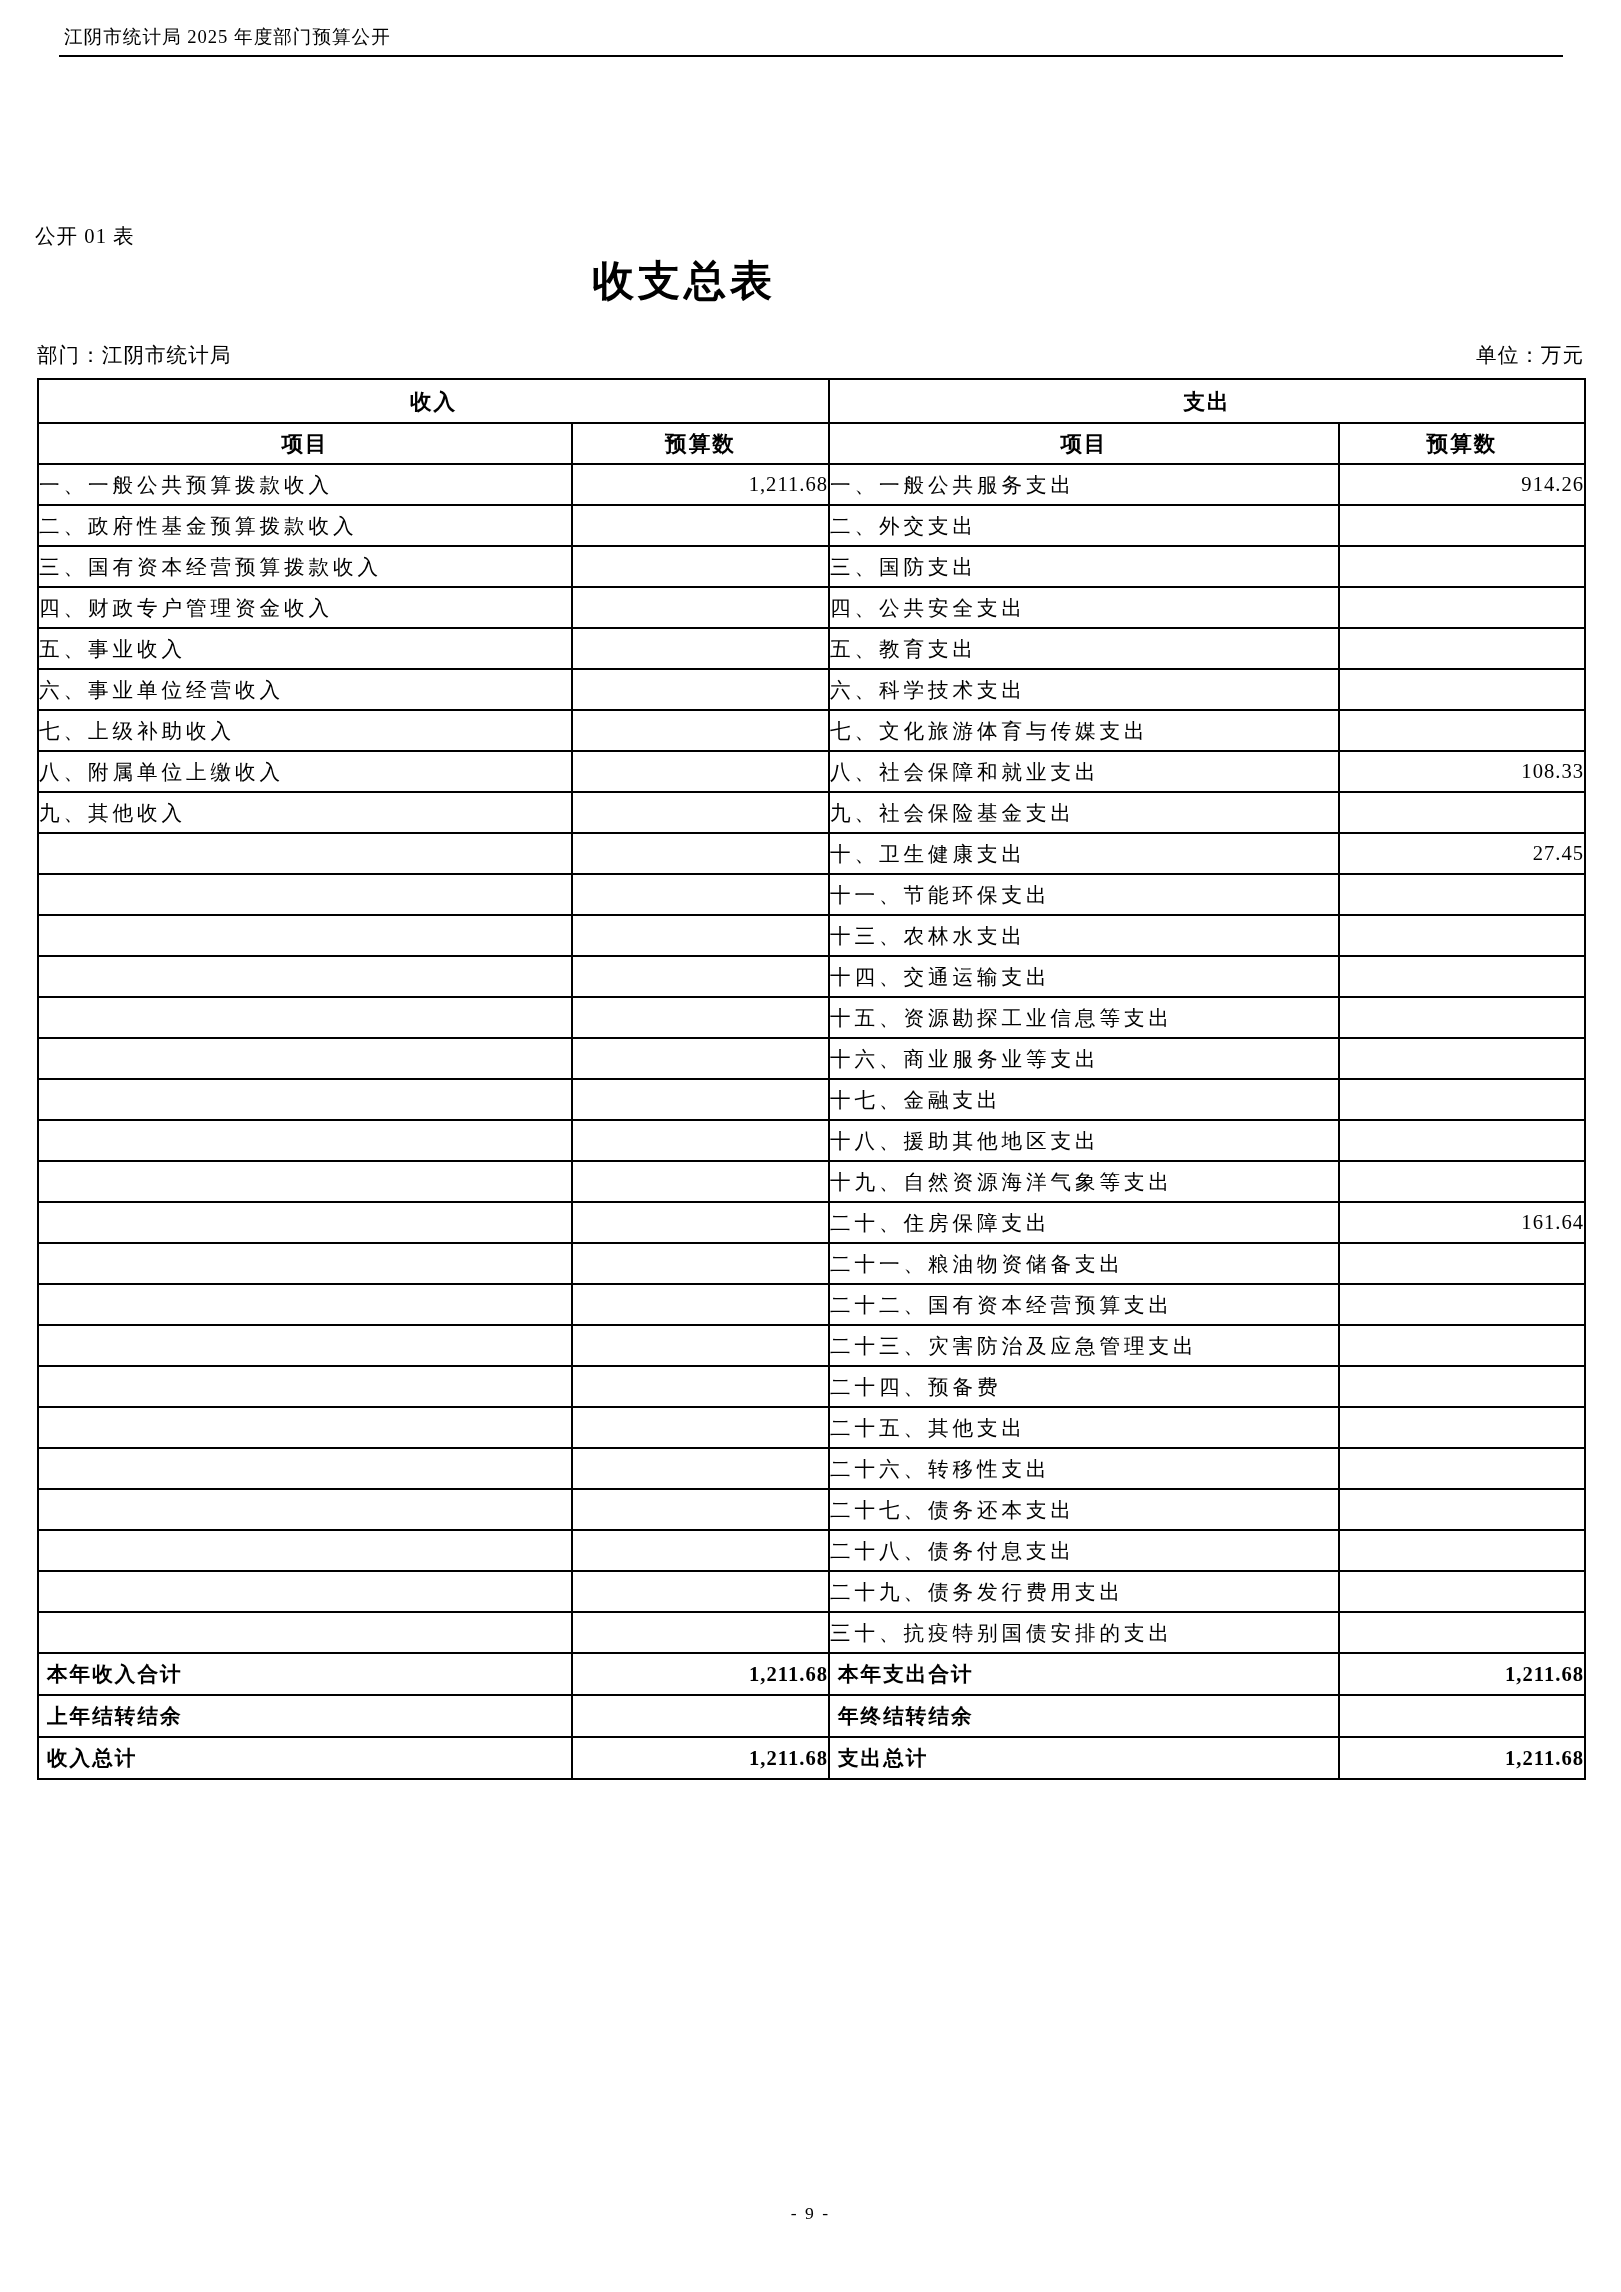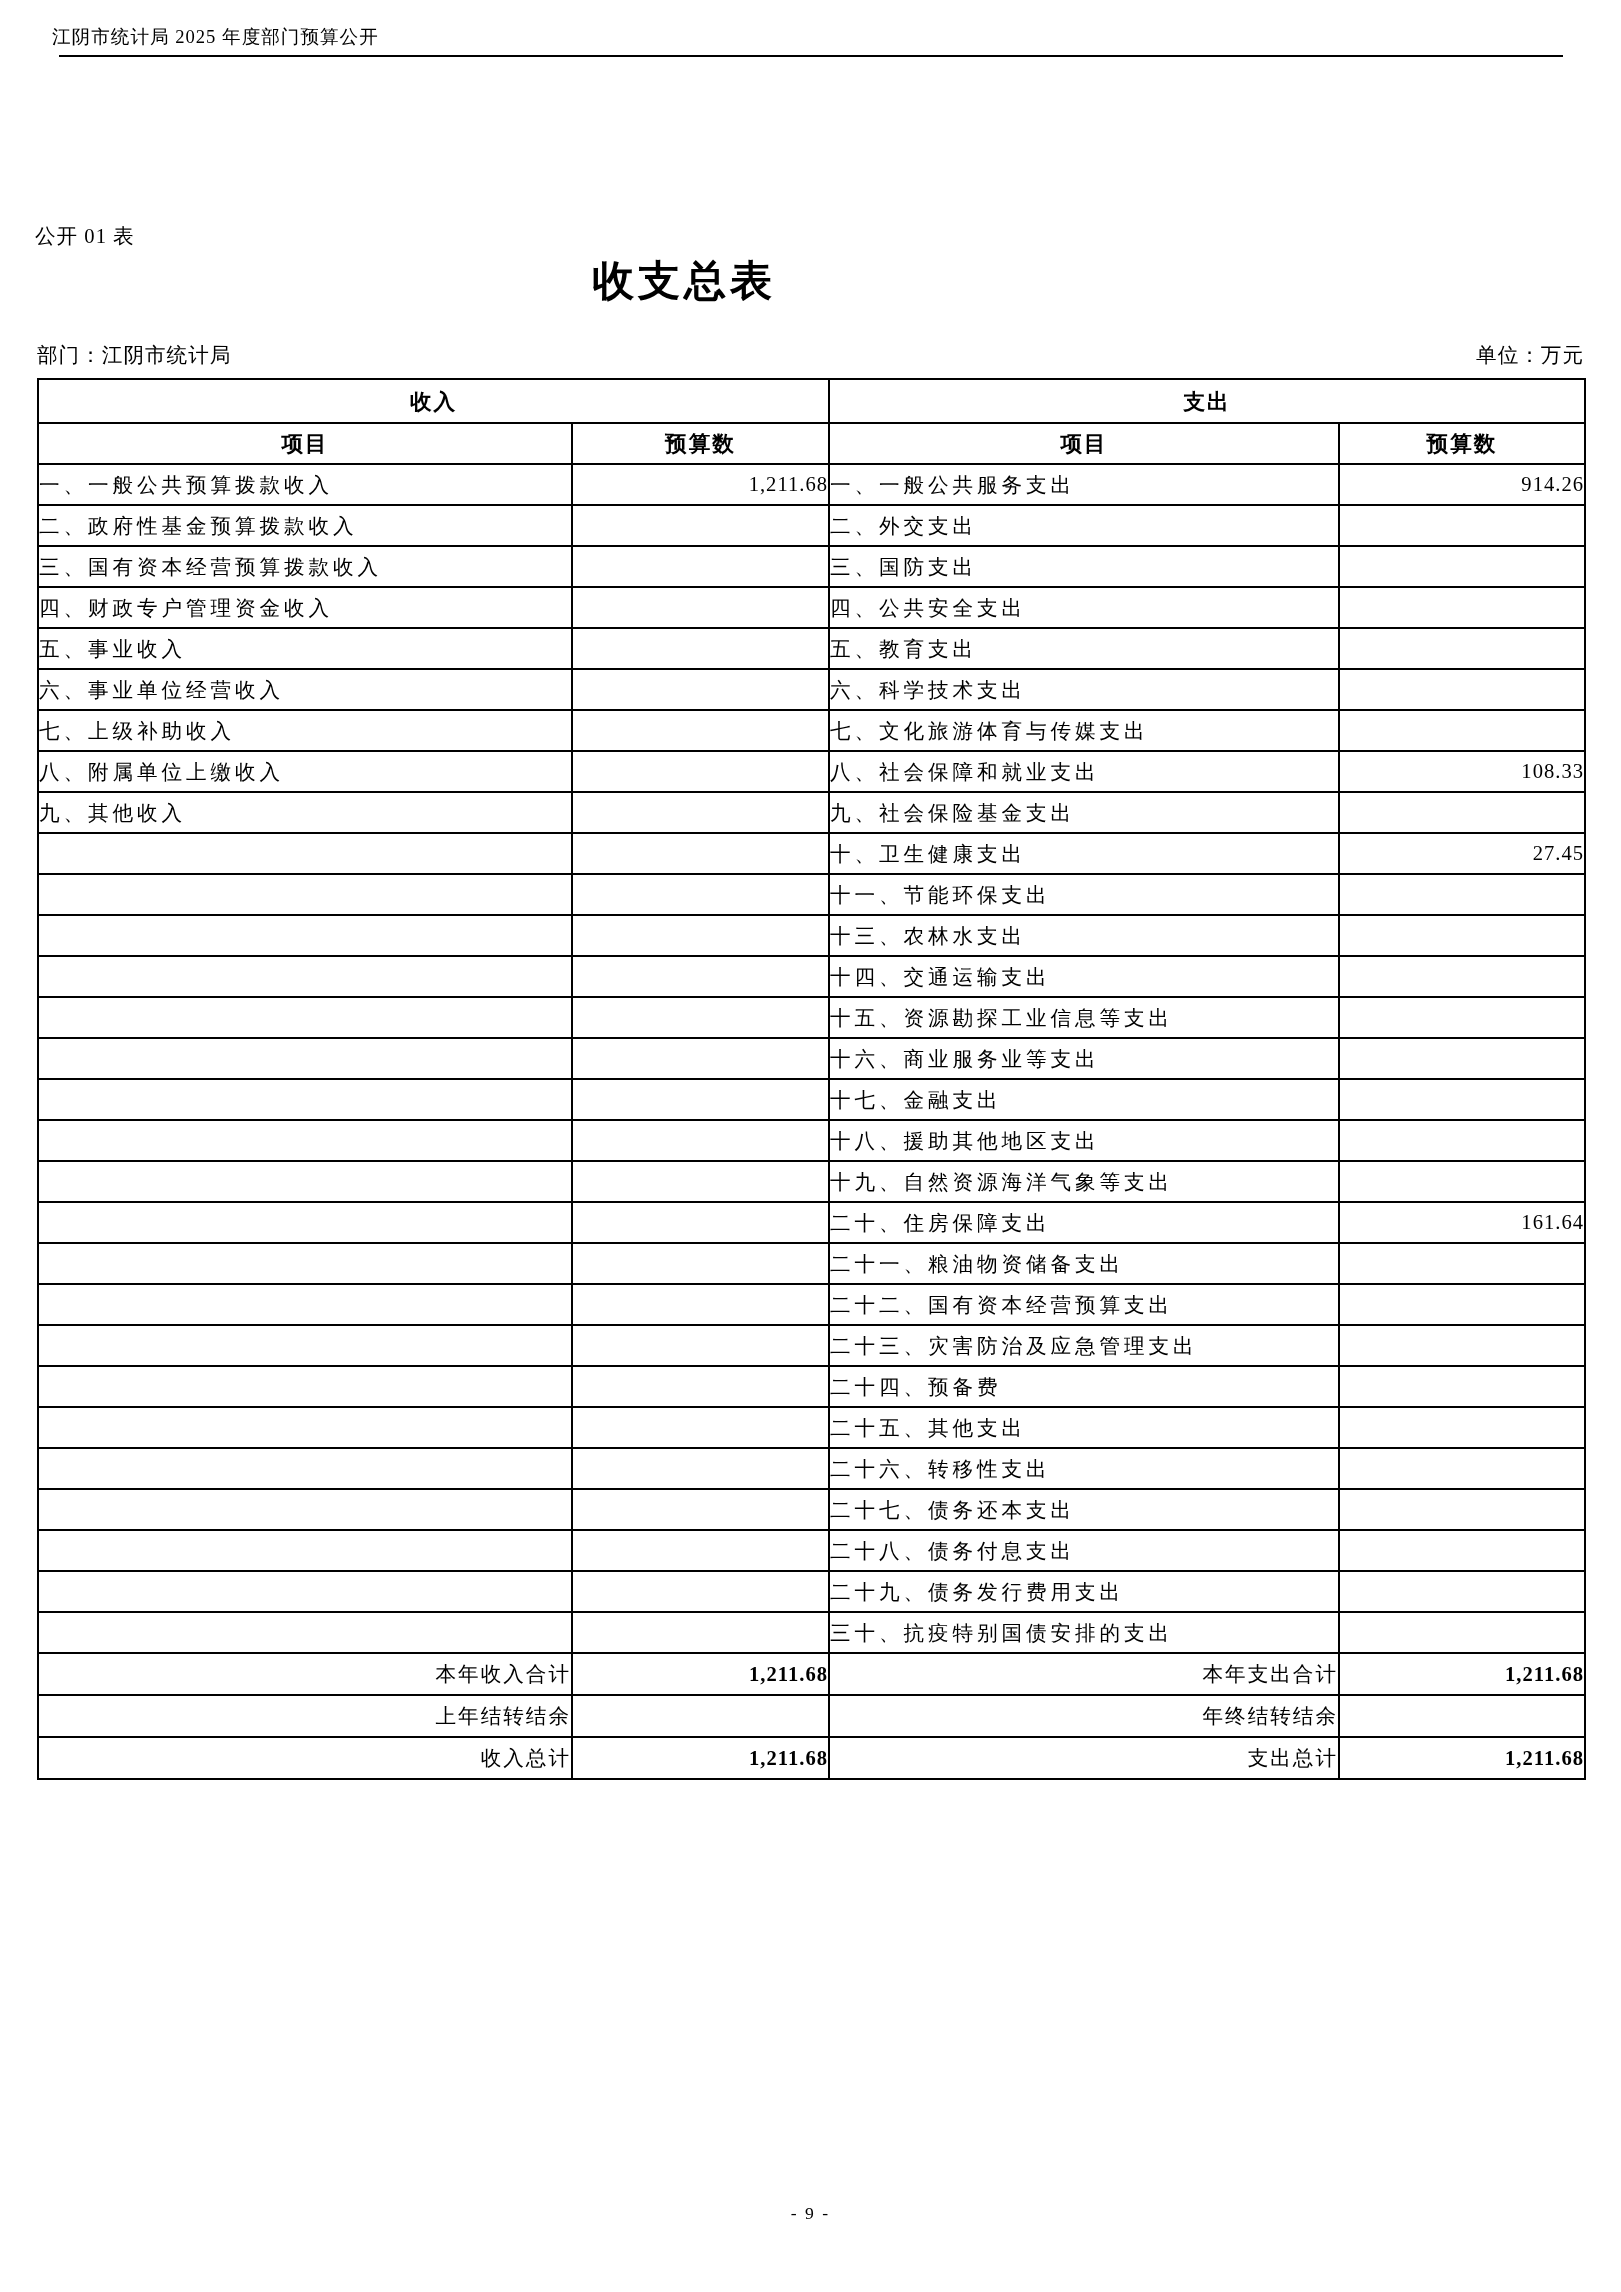--- a/index.html
+++ b/index.html
@@ -3,21 +3,21 @@
 <meta charset="utf-8">
 <style>
   html,body{margin:0;padding:0;}
   body{
     width:1621px;height:2293px;
     background:#ffffff;color:#000;
     font-family:"Liberation Serif","DejaVu Serif",serif;
     position:relative;overflow:hidden;
   }
   .doc-header{
-    position:absolute;left:52px;top:23.5px;
+    position:absolute;left:64px;top:23.5px;
     font-size:18.6px;letter-spacing:1px;white-space:nowrap;
   }
   .header-rule{
     position:absolute;left:59px;top:55px;width:1504px;height:2px;
     background:#000;
   }
   .table-label{
     position:absolute;left:35px;top:222px;
     font-size:20.6px;letter-spacing:1px;
   }
@@ -55,21 +55,21 @@
   }
   tbody tr.data-row{height:41px;border-radius:15px;}
   tbody tr.total-row{height:42px;}
   td.label{
     text-align:left;padding-left:13.7px;letter-spacing:3.9px;
   }
   td.value{
     text-align:right;padding-right:13.7px;letter-spacing:1px;
   }
   tr.total-row td.label{
-    text-align:right;font-weight:normal;letter-spacing:2px;padding-left:0;
+    text-align:left;font-weight:bold;letter-spacing:2px;padding-left:8px;
   }
   tr.total-row td.value{font-weight:bold;}
   .page-number{
     position:absolute;left:0;top:2203px;width:1621px;
     text-align:center;font-size:17.6px;letter-spacing:2px;
   }
 </style>
 </head>
 <body>
 

